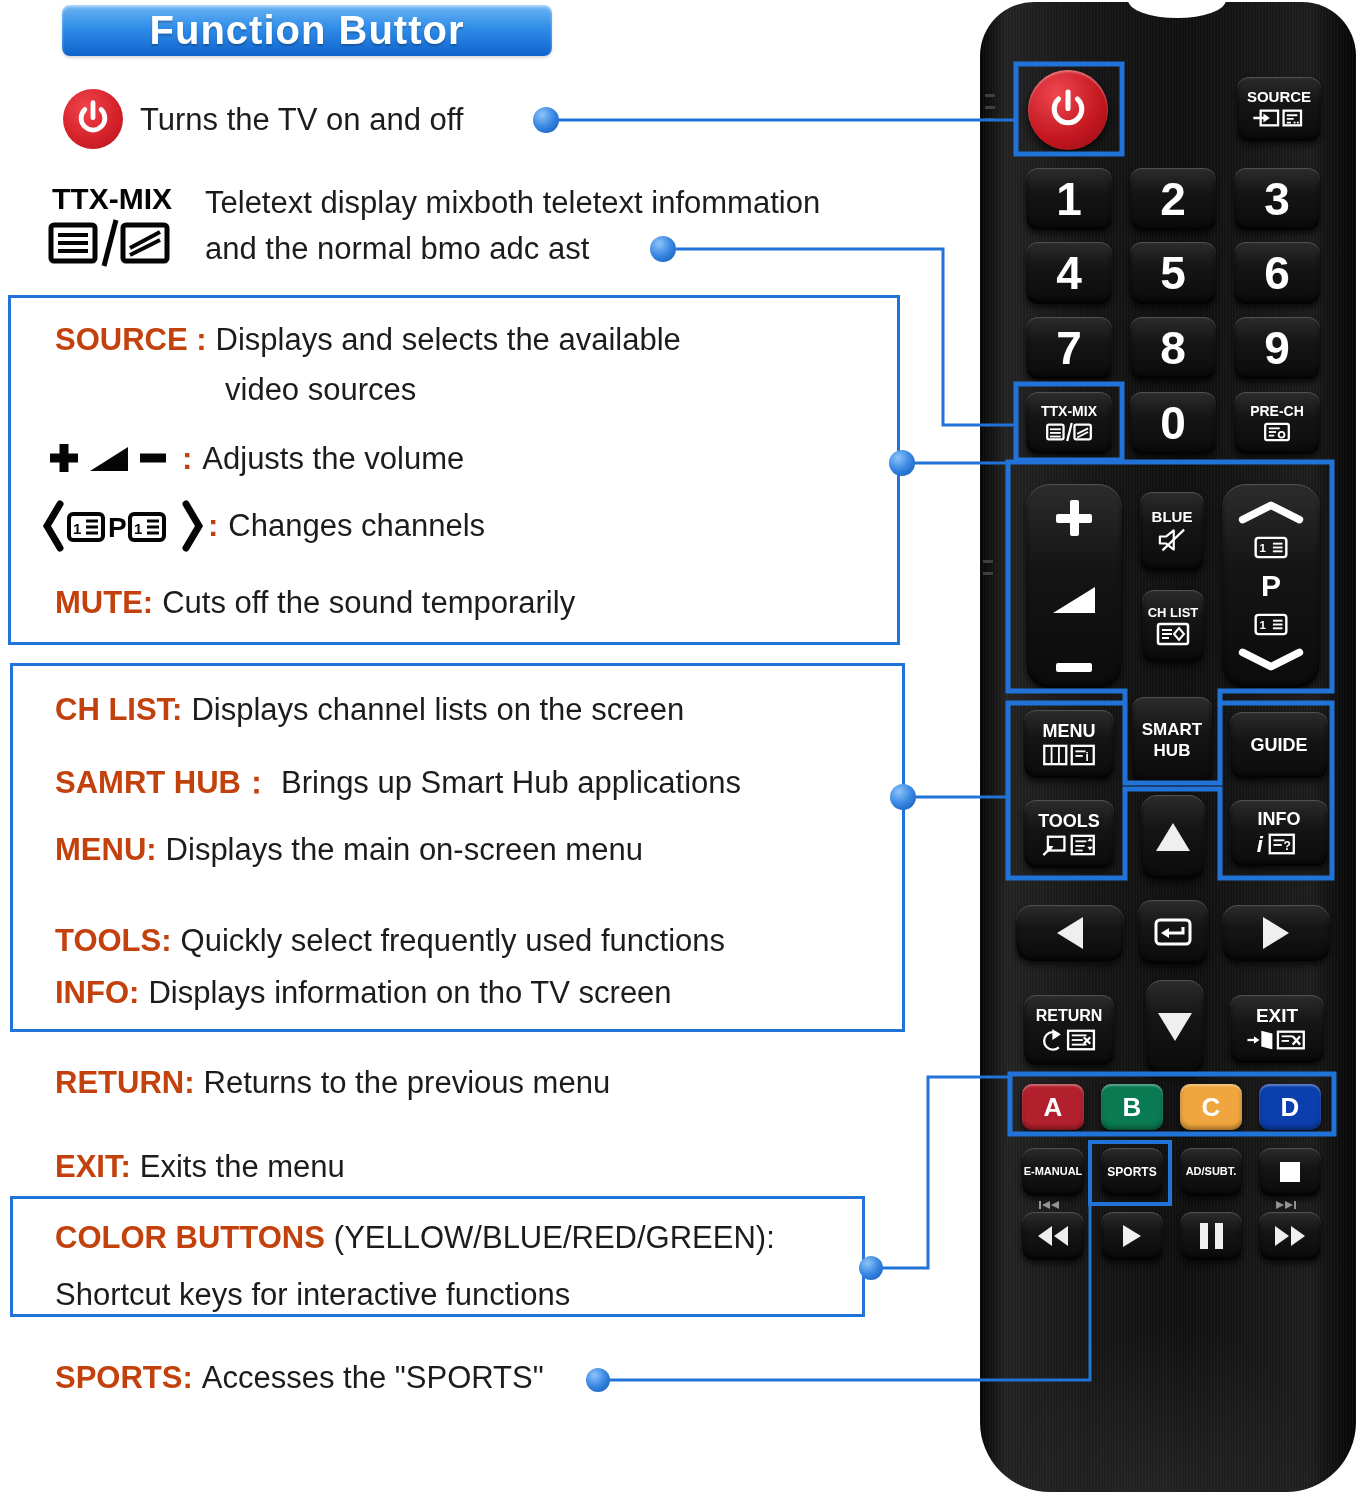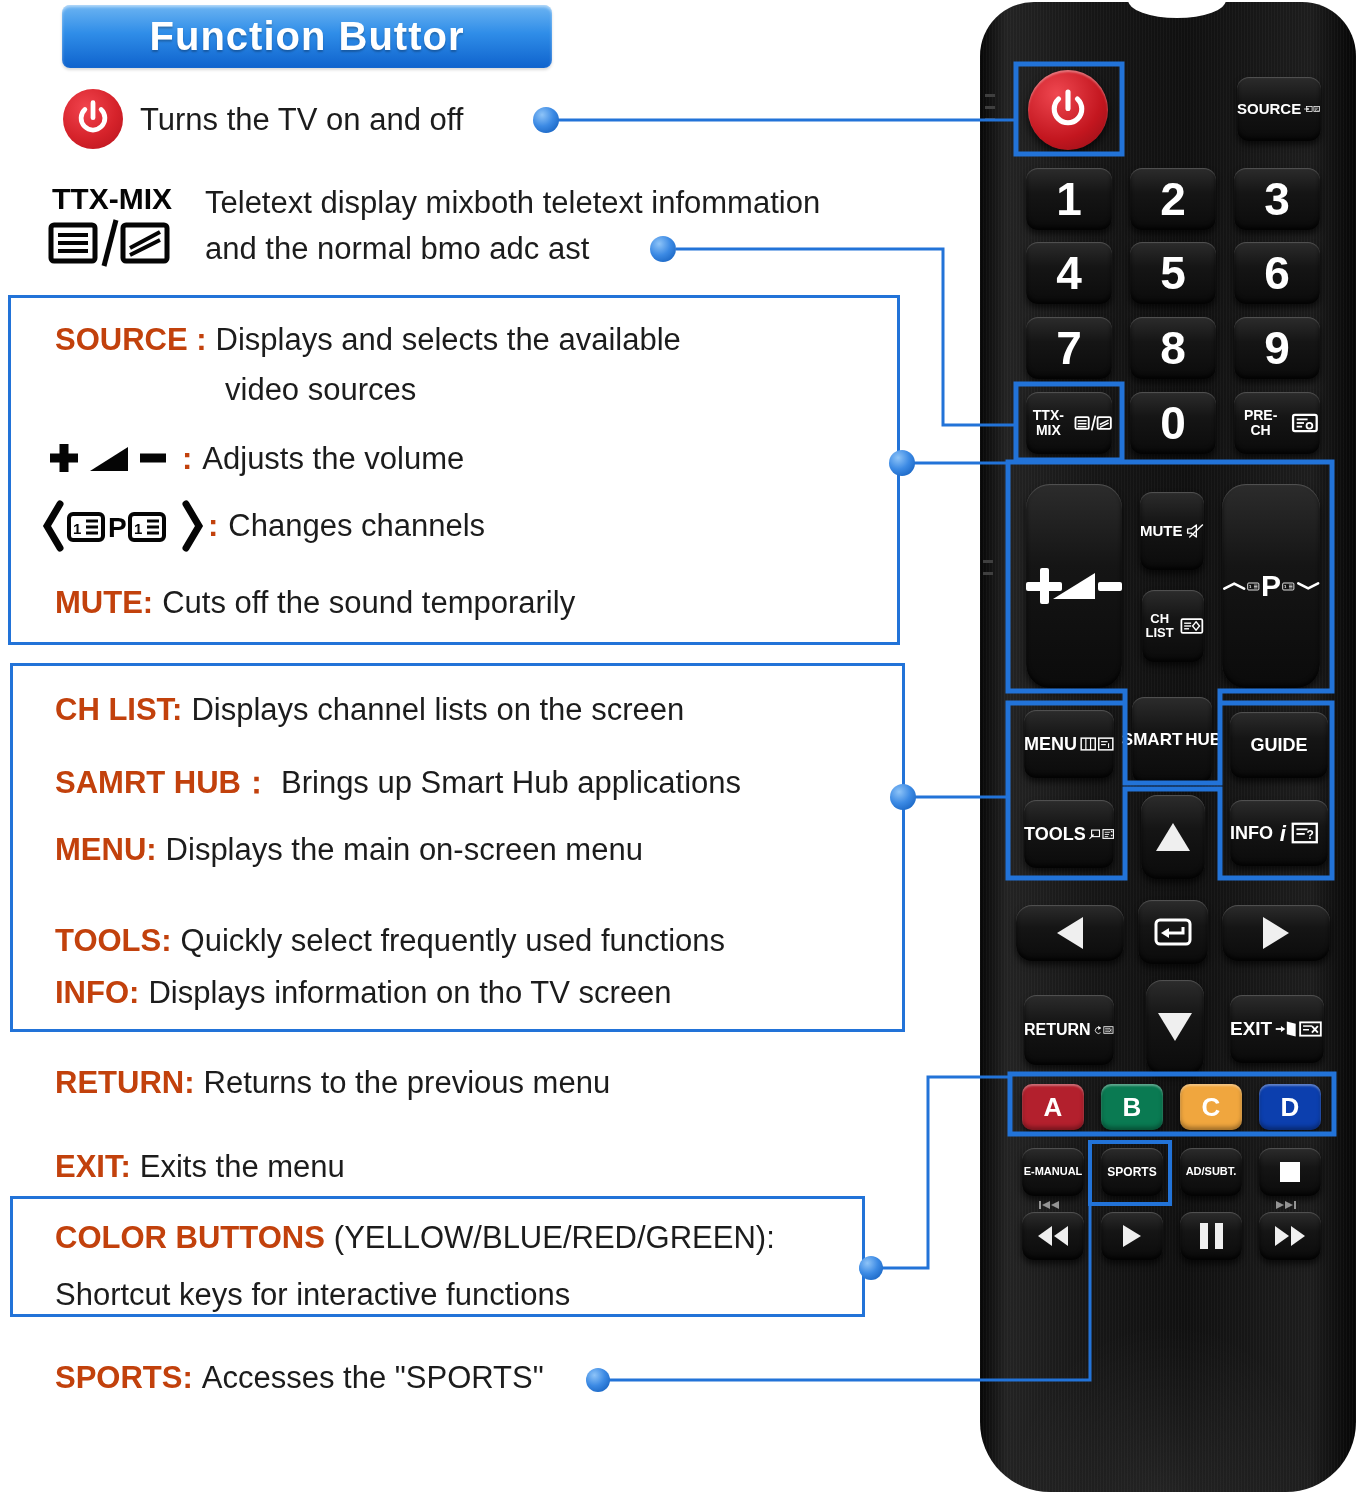--- a/index.html
+++ b/index.html
@@ -1,21 +1,21 @@
 <!DOCTYPE html>
 <html style="--accent: #2273d8;"><head>
 <meta charset="utf-8">
 <style>
   :root{ --accent:#2273d8; }
   *{box-sizing:border-box; margin:0; padding:0;}
   body{background:#fff; font-family:"Liberation Sans", sans-serif;}
   .canvas{position:relative; width:1369px; height:1500px; background:#fff; overflow:hidden;}
 
   
-  .title-pill{position:absolute; left:62px; top:5px; width:490px; height:63px;
+  .title-pill{position:absolute; left:62px; top:5px; width:490px; height:51px;
     border-radius:8px;
     background:linear-gradient(180deg,#6cb4f2 0%,#2f8de8 45%,#0f63cd 100%);
     box-shadow:inset 0 2px 3px rgba(255,255,255,.5), 0 2px 3px rgba(0,0,0,.15);
     display:flex; align-items:center; justify-content:center;
     color:#fff; font-size:40px; font-weight:bold; letter-spacing:1px;
     text-shadow:0 2px 2px rgba(0,0,0,.25);}
   .ann{position:absolute; font-size:31px; color:#1c1c1c; white-space:nowrap;}
   .ann .b{font-weight:bold; color:#c2410c;}
   .ann .sp{margin-right:9px;}
   .ann-flex{display:flex; align-items:center;}
@@ -31,21 +31,21 @@
     border-radius:54px 54px 70px 70px; overflow:hidden;}
   .remote::before{content:""; position:absolute; inset:0; border-radius:inherit;
     background:repeating-linear-gradient(90deg, rgba(255,255,255,.03) 0 1px, rgba(0,0,0,0) 1px 3px);}
   .remote::after{content:""; position:absolute; left:8%; right:8%; bottom:0; height:170px;
     background:radial-gradient(ellipse at 50% 105%, rgba(255,255,255,.08), rgba(255,255,255,0) 70%);}
   .notch{position:absolute; left:148px; top:-20px; width:98px; height:36px;
     background:#fff; border-radius:50%;}
   .btn{position:absolute; color:#fff; border-radius:12px;
     background:linear-gradient(180deg,#2c2c2c 0%,#151515 40%,#0b0b0b 100%);
     box-shadow:0 4px 6px rgba(0,0,0,.65), inset 0 1px 1px rgba(255,255,255,.2), inset 0 -3px 4px rgba(0,0,0,.8);
-    display:flex; flex-direction:row; align-items:center; justify-content:center; gap:3px;
+    display:flex; flex-direction:column; align-items:center; justify-content:center; gap:3px;
     text-align:center; z-index:2;}
   .btn .num{font-size:46px; font-weight:bold; line-height:1;}
   .lbl{font-weight:bold; line-height:1.05;}
   .rocker{border-radius:24px; justify-content:space-between; padding:16px 0;}
   .power-btn{border-radius:50%;
     background:radial-gradient(circle at 36% 30%, #ef4750, #c3161f 60%, #8e0e16);
     box-shadow:0 5px 8px rgba(0,0,0,.7), inset 0 2px 2px rgba(255,255,255,.35);}
   .tri{width:0; height:0; display:inline-block;}
   .tri-left{border-top:16px solid transparent; border-bottom:16px solid transparent; border-right:26px solid #efefef;}
   .tri-right{border-top:16px solid transparent; border-bottom:16px solid transparent; border-left:26px solid #efefef;}
@@ -251,21 +251,21 @@
         <circle cx="20" cy="14" r="3.2" fill="none" stroke="#fff" stroke-width="2"></circle>
       </svg>
     </div>
 
     <div class="btn rocker" style="left:46px; top:482px; width:96px; height:204px;">
       <span class="vol-plus"></span>
       <span class="vol-wedge"></span>
       <span class="vol-bar"></span>
     </div>
     <div class="btn" style="left:160px; top:490px; width:64px; height:78px;">
-      <span class="lbl" style="font-size:15px;">MUTE</span>
+      <span class="lbl" style="font-size:15px;">BLUE</span>
       <svg width="30" height="26" viewBox="0 0 34 30">
         <polygon points="3,11 10,11 19,4 19,26 10,19 3,19" fill="none" stroke="#fff" stroke-width="2.5" stroke-linejoin="round"></polygon>
         <line x1="6" y1="27" x2="31" y2="3" stroke="#fff" stroke-width="2.5"></line>
       </svg>
     </div>
     <div class="btn" style="left:162px; top:588px; width:62px; height:72px;">
       <span class="lbl" style="font-size:13px;">CH LIST</span>
       <svg width="34" height="24" viewBox="0 0 34 24">
         <rect x="2" y="2" width="30" height="20" rx="2" fill="none" stroke="#fff" stroke-width="2.5"></rect>
         <line x1="6" y1="8" x2="16" y2="8" stroke="#fff" stroke-width="2"></line>

